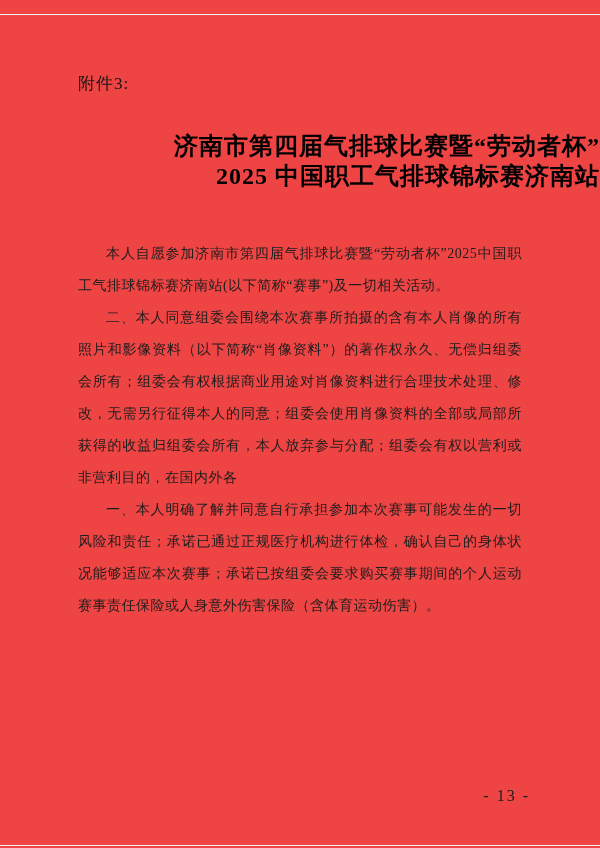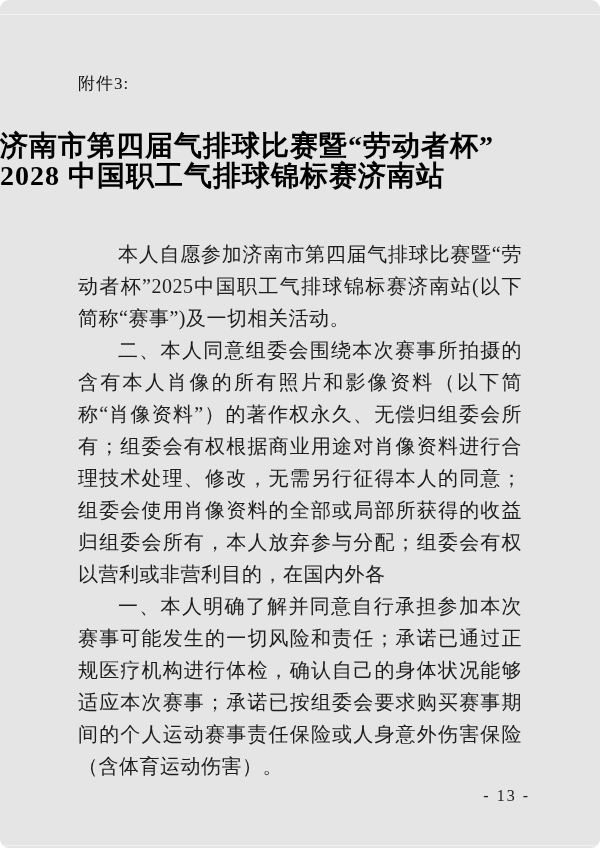--- a/index.html
+++ b/index.html
@@ -5,24 +5,23 @@
   * { margin: 0; padding: 0; box-sizing: border-box; }
   html, body {
     width: 600px;
     background: #ffffff;
     font-family: "Liberation Serif", "DejaVu Serif", serif;
   }
   .page {
     position: relative;
     width: 600px;
     height: 848px;
-    background: #e5e5e5;
+    background: #ef4444;
     overflow: hidden;
     color: #1d1d1d;
-    border-radius: 9px;
   }
   .scan-line {
     position: absolute;
     left: 0;
     width: 600px;
     height: 1px;
     background: #f1f1f1;
   }
   .scan-line.top { top: 14px; }
   .scan-line.bottom { top: 845px; }
@@ -32,33 +31,33 @@
     top: 72px;
     font-size: 17px;
     letter-spacing: 1px;
     color: #161616;
   }
   .title-block {
     position: absolute;
     left: 0;
     top: 131px;
     width: 600px;
-    text-align: left;
+    text-align: right;
     font-weight: bold;
-    font-size: 28px;
+    font-size: 24px;
     line-height: 30px;
     color: #000000;
     letter-spacing: 1px;
   }
   .body-text {
     position: absolute;
     left: 78px;
     top: 238px;
     width: 444px;
-    font-size: 20px;
+    font-size: 14px;
     line-height: 32px;
     text-align: justify;
     color: #1d1d1d;
     letter-spacing: 0.5px;
   }
   .body-text p {
     text-indent: 2em;
     margin: 0;
   }
   .page-number {
@@ -76,21 +75,21 @@
 <body>
 
 <div class="page">
 
   <div class="scan-line top"></div>
 
   <div class="attachment-label">附件3:</div>
 
   <div class="title-block">
     <div>济南市第四届气排球比赛暨“劳动者杯”</div>
-    <div>2028 中国职工气排球锦标赛济南站</div>
+    <div>2025 中国职工气排球锦标赛济南站</div>
   </div>
 
   <div class="body-text">
     <p>本人自愿参加济南市第四届气排球比赛暨“劳动者杯”2025中国职工气排球锦标赛济南站(以下简称“赛事”)及一切相关活动。</p>
     <p>二、本人同意组委会围绕本次赛事所拍摄的含有本人肖像的所有照片和影像资料（以下简称“肖像资料”）的著作权永久、无偿归组委会所有；组委会有权根据商业用途对肖像资料进行合理技术处理、修改，无需另行征得本人的同意；组委会使用肖像资料的全部或局部所获得的收益归组委会所有，本人放弃参与分配；组委会有权以营利或非营利目的，在国内外各</p>
     <p>一、本人明确了解并同意自行承担参加本次赛事可能发生的一切风险和责任；承诺已通过正规医疗机构进行体检，确认自己的身体状况能够适应本次赛事；承诺已按组委会要求购买赛事期间的个人运动赛事责任保险或人身意外伤害保险（含体育运动伤害）。</p>
   </div>
 
   <div class="page-number">- 13 -</div>
 

